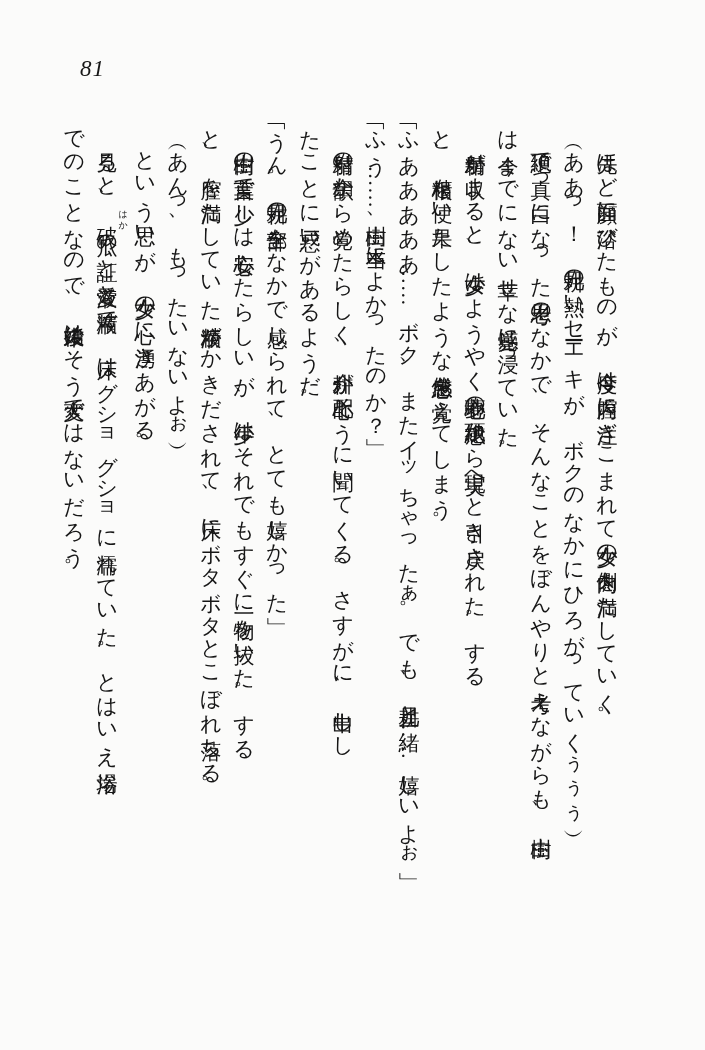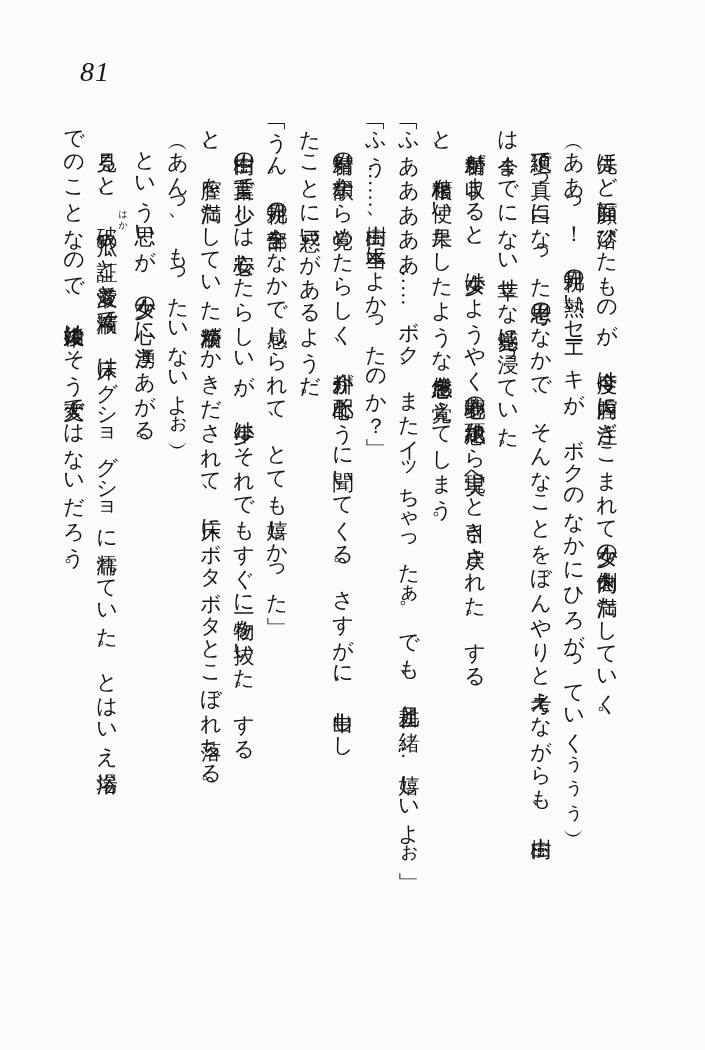--- a/index.html
+++ b/index.html
@@ -14,21 +14,21 @@
     margin: 0 auto;
     background: var(--paper, #fbfbfa);
     overflow: hidden;
     font-family: "Liberation Serif", "DejaVu Serif", serif;
     color: var(--ink, #161616);
   }
   .page-number {
     position: absolute;
     top: 56px;
     left: 80px;
-    font-size: 28px;
+    font-size: 23px;
     font-style: italic;
     letter-spacing: 1px;
     color: var(--ink, #161616);
   }
   .text-block {
     position: absolute;
     top: 116px;
     right: 82px;
     height: 850px;
     writing-mode: vertical-rl;

